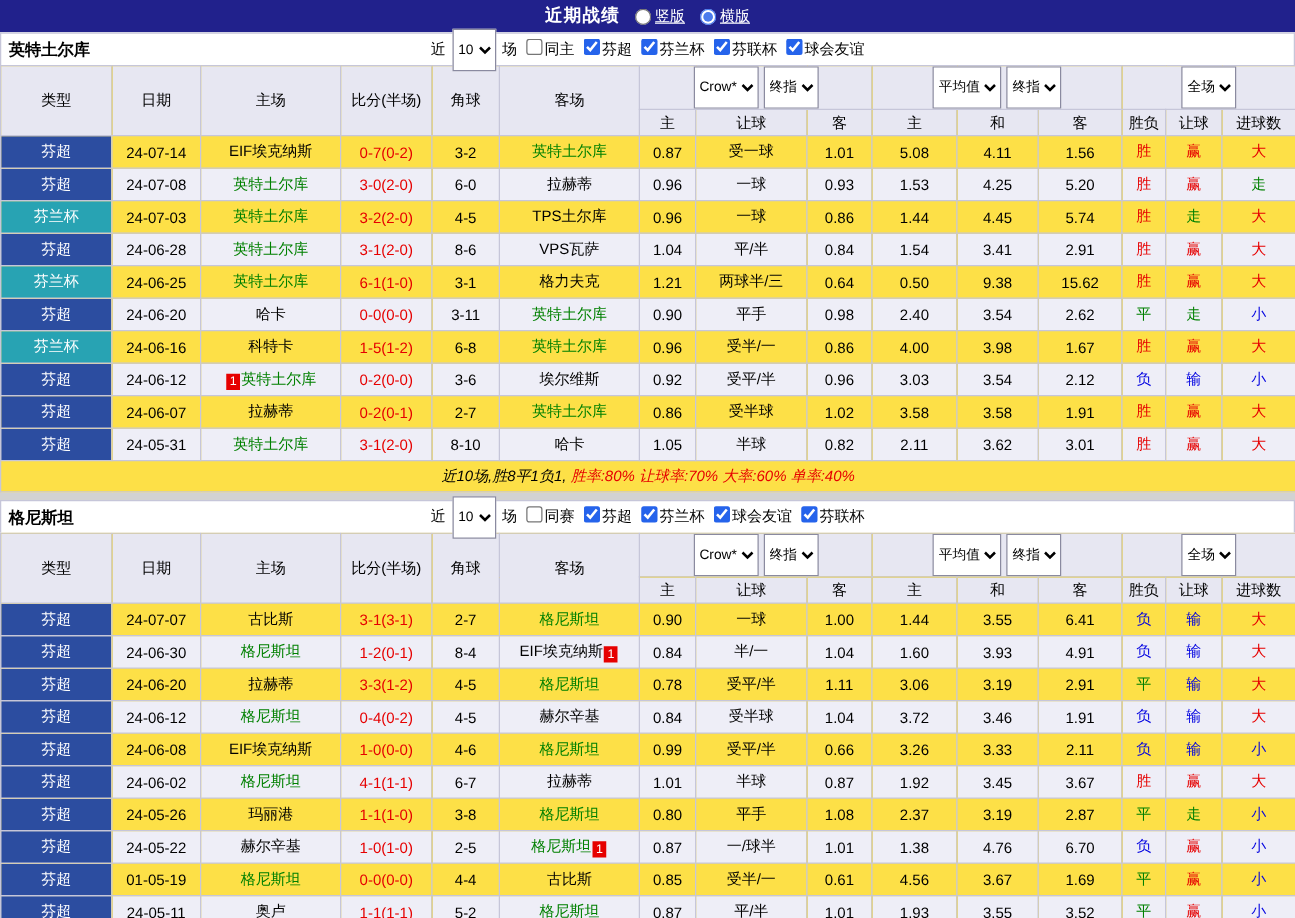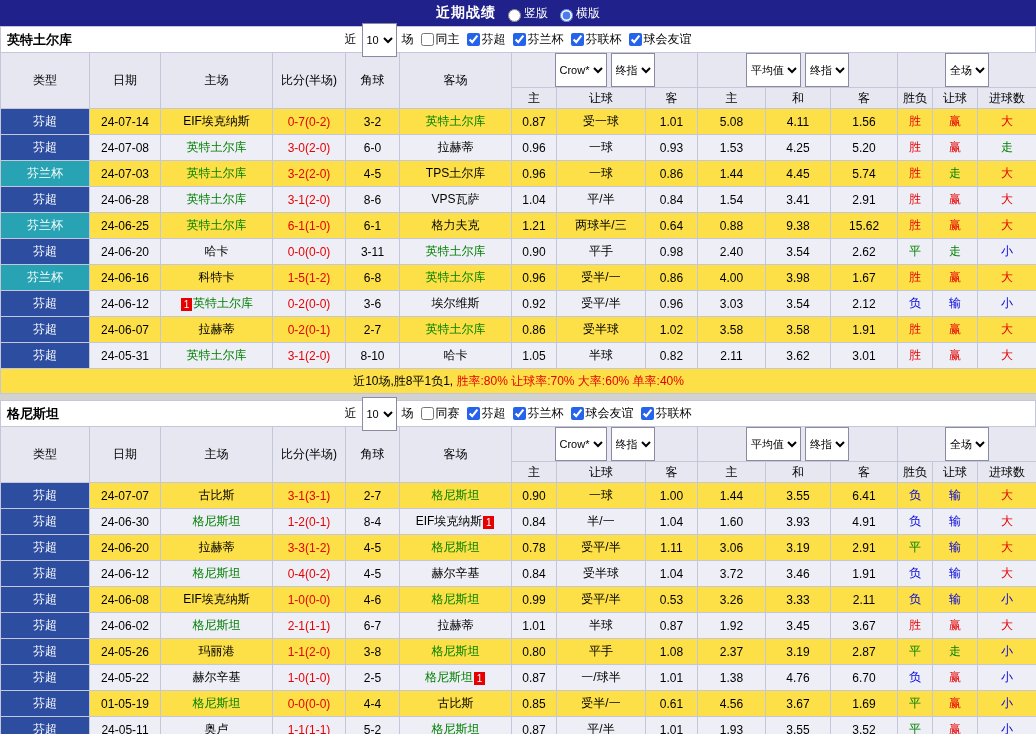--- a/index.html
+++ b/index.html
@@ -1,41 +1,41 @@
 <!DOCTYPE html>
 <html lang="zh"><head>
 <meta charset="utf-8">
 <style>
   html,body{margin:0;padding:0;}
   body{width:1036px;background:#d2d2d2;font-family:"Liberation Sans","DejaVu Sans",sans-serif;font-size:12px;color:#000;}
   .topbar{height:26px;background:#21218c;display:flex;align-items:center;justify-content:center;gap:12px;color:#fff;}
   .topbar .title{font-weight:bold;font-size:14px;letter-spacing:1px;}
-  .topbar label{display:inline-flex;align-items:flex-end;gap:3px;cursor:pointer;font-size:12px;}
+  .topbar label{display:inline-flex;align-items:center;gap:3px;cursor:pointer;font-size:12px;text-decoration:underline;}
   .topbar input{margin:0;accent-color:#4b7bec;}
   .section{background:#fff;}
   .gap{height:6px;}
   .filterbar{position:relative;height:25px;background:#fff;display:flex;align-items:center;border:1px solid #c6c6d9;border-bottom:none;}
   .team{position:absolute;left:6px;font-weight:bold;font-size:13px;}
   .filters{margin:0 auto;display:flex;align-items:center;gap:3px;}
-  .filters label{display:inline-flex;align-items:center;gap:1px;cursor:pointer;}
+  .filters label{display:inline-flex;gap:1px;cursor:pointer;}
   .filters input[type=checkbox]{width:13px;height:13px;margin:0 1px 0 4px;accent-color:#2563eb;}
   select{font-size:11px;height:34px;margin:0 2px;padding:0;border:1px solid #8a8aa0;background:#fff;}
   table{width:1036px;border-collapse:collapse;table-layout:fixed;background:#fde047;}
   td{border:1px solid #c6c6d9;text-align:center;height:25px;padding:0 1px;overflow:hidden;white-space:nowrap;}
   .hcell{background:#e7e7f2;height:20px;}
   tr.alt{background:#eeeef7;}
   .lg-blue{background:#2c4da0;color:#fff;}
   .lg-teal{background:#28a3b3;color:#fff;}
   .score{color:#e60000;}
   .green-team{color:#008000;}
   .c-r{color:#e60000;}
   .c-g{color:#008000;}
   .c-b{color:#0000e0;}
   .badge1{display:inline-block;background:#e60000;color:#fff;font-size:10px;line-height:13px;min-width:9px;height:13px;padding:0 1px;vertical-align:-1px;margin:0 1px;}
-  .summary{height:24px;}
+  .summary{height:24px;font-style:italic;}
   .summary .stats{color:#e60000;}
 </style>
 </head>
 <body>
 
 <div class="topbar">
   <span class="title">近期战绩</span>
   <label>
     <input type="radio" name="layout" style="">
     <span>竖版</span>
@@ -184,26 +184,26 @@
           <td>2.91</td>
           <td class="c-r">胜</td>
           <td class="c-r">赢</td>
           <td class="c-r">大</td>
         </tr>
         <tr>
           <td class="lg-teal">芬兰杯</td>
           <td>24-06-25</td>
           <td><span class="green-team">英特土尔库</span></td>
           <td class="score">6-1(1-0)</td>
-          <td>6-1</td>
+          <td>3-1</td>
           <td><span>格力夫克</span></td>
           <td>1.21</td>
           <td>两球半/三</td>
           <td>0.64</td>
-          <td>0.88</td>
+          <td>0.50</td>
           <td>9.38</td>
           <td>15.62</td>
           <td class="c-r">胜</td>
           <td class="c-r">赢</td>
           <td class="c-r">大</td>
         </tr>
         <tr class="alt">
           <td class="lg-blue">芬超</td>
           <td>24-06-20</td>
           <td><span>哈卡</span></td>
@@ -441,50 +441,50 @@
         </tr>
         <tr>
           <td class="lg-blue">芬超</td>
           <td>24-06-08</td>
           <td><span>EIF埃克纳斯</span></td>
           <td class="score">1-0(0-0)</td>
           <td>4-6</td>
           <td><span class="green-team">格尼斯坦</span></td>
           <td>0.99</td>
           <td>受平/半</td>
-          <td>0.53</td>
+          <td>0.66</td>
           <td>3.26</td>
           <td>3.33</td>
           <td>2.11</td>
           <td class="c-b">负</td>
           <td class="c-b">输</td>
           <td class="c-b">小</td>
         </tr>
         <tr class="alt">
           <td class="lg-blue">芬超</td>
           <td>24-06-02</td>
           <td><span class="green-team">格尼斯坦</span></td>
-          <td class="score">2-1(1-1)</td>
+          <td class="score">4-1(1-1)</td>
           <td>6-7</td>
           <td><span>拉赫蒂</span></td>
           <td>1.01</td>
           <td>半球</td>
           <td>0.87</td>
           <td>1.92</td>
           <td>3.45</td>
           <td>3.67</td>
           <td class="c-r">胜</td>
           <td class="c-r">赢</td>
           <td class="c-r">大</td>
         </tr>
         <tr>
           <td class="lg-blue">芬超</td>
           <td>24-05-26</td>
           <td><span>玛丽港</span></td>
-          <td class="score">1-1(2-0)</td>
+          <td class="score">1-1(1-0)</td>
           <td>3-8</td>
           <td><span class="green-team">格尼斯坦</span></td>
           <td>0.80</td>
           <td>平手</td>
           <td>1.08</td>
           <td>2.37</td>
           <td>3.19</td>
           <td>2.87</td>
           <td class="c-g">平</td>
           <td class="c-g">走</td>

